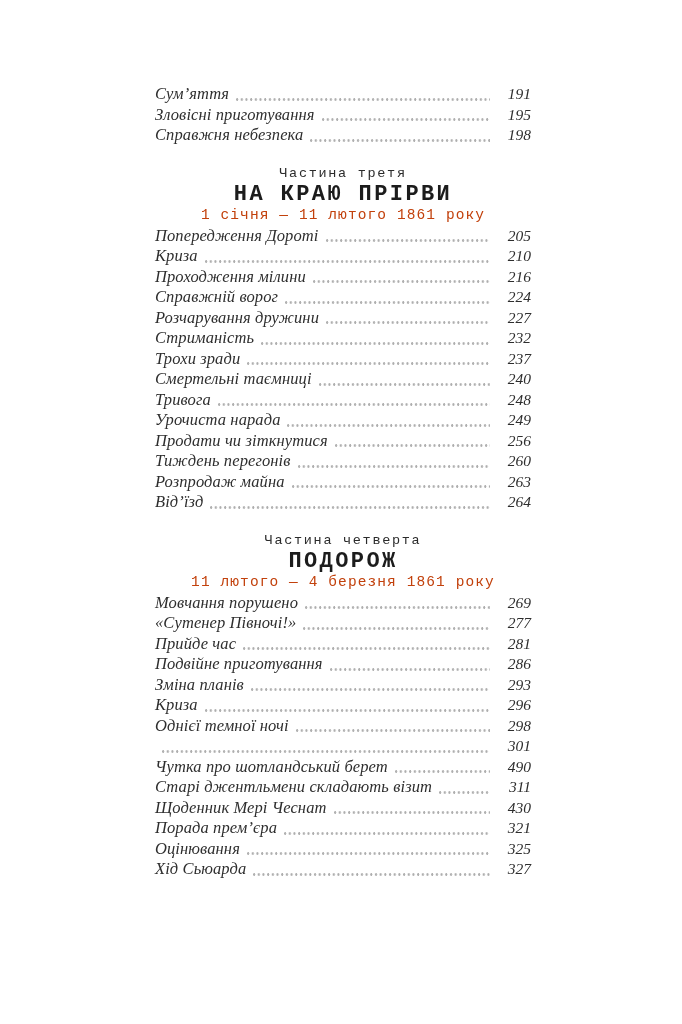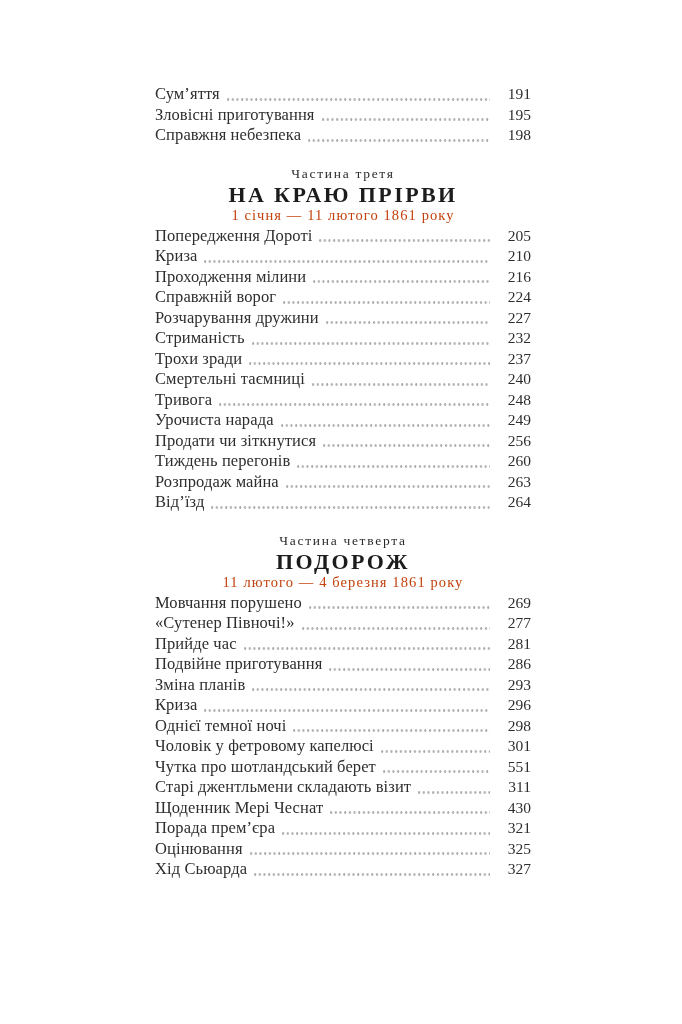--- a/index.html
+++ b/index.html
@@ -21,20 +21,21 @@
     left: 155px;
     top: 84px;
     width: 376px;
   }
   .row {
     display: flex;
     align-items: center;
     line-height: 20.5px;
     height: 20.5px;
     font-size: 16.5px;
+    font-style: italic;
   }
   .title {
     white-space: nowrap;
     letter-spacing: 0.1px;
   }
   .leader {
     flex: 1 1 auto;
     align-self: flex-end;
     height: 3px;
     margin: 0 9px 4px 7px;
@@ -46,21 +47,21 @@
     font-size: 15.5px;
     min-width: 32px;
     text-align: right;
     white-space: nowrap;
     font-feature-settings: "onum" 1;
     font-variant-numeric: oldstyle-nums;
   }
   .section-header {
     margin-top: 17px;
     text-align: center;
-    font-family: Liberation Serif, serif;
+    font-family: Liberation Mono, monospace;
   }
   .part-label {
     font-size: 13.5px;
     letter-spacing: 1.7px;
     line-height: 21px;
     color: #2b2b2b;
   }
   .part-title {
     font-size: 22px;
     font-weight: 700;
@@ -206,28 +207,27 @@
     <span class="title">Криза</span>
     <span class="leader"></span>
     <span class="pagenum">296</span>
   </div>
       <div class="row">
     <span class="title">Однієї темної ночі</span>
     <span class="leader"></span>
     <span class="pagenum">298</span>
   </div>
       <div class="row">
-    <span class="title">Чоловік у фетровому капелюсі</span>
     <span class="leader"></span>
     <span class="pagenum">301</span>
   </div>
       <div class="row">
     <span class="title">Чутка про шотландський берет</span>
     <span class="leader"></span>
-    <span class="pagenum">551</span>
+    <span class="pagenum">490</span>
   </div>
       <div class="row">
     <span class="title">Старі джентльмени складають візит</span>
     <span class="leader"></span>
     <span class="pagenum">311</span>
   </div>
       <div class="row">
     <span class="title">Щоденник Мері Чеснат</span>
     <span class="leader"></span>
     <span class="pagenum">430</span>

